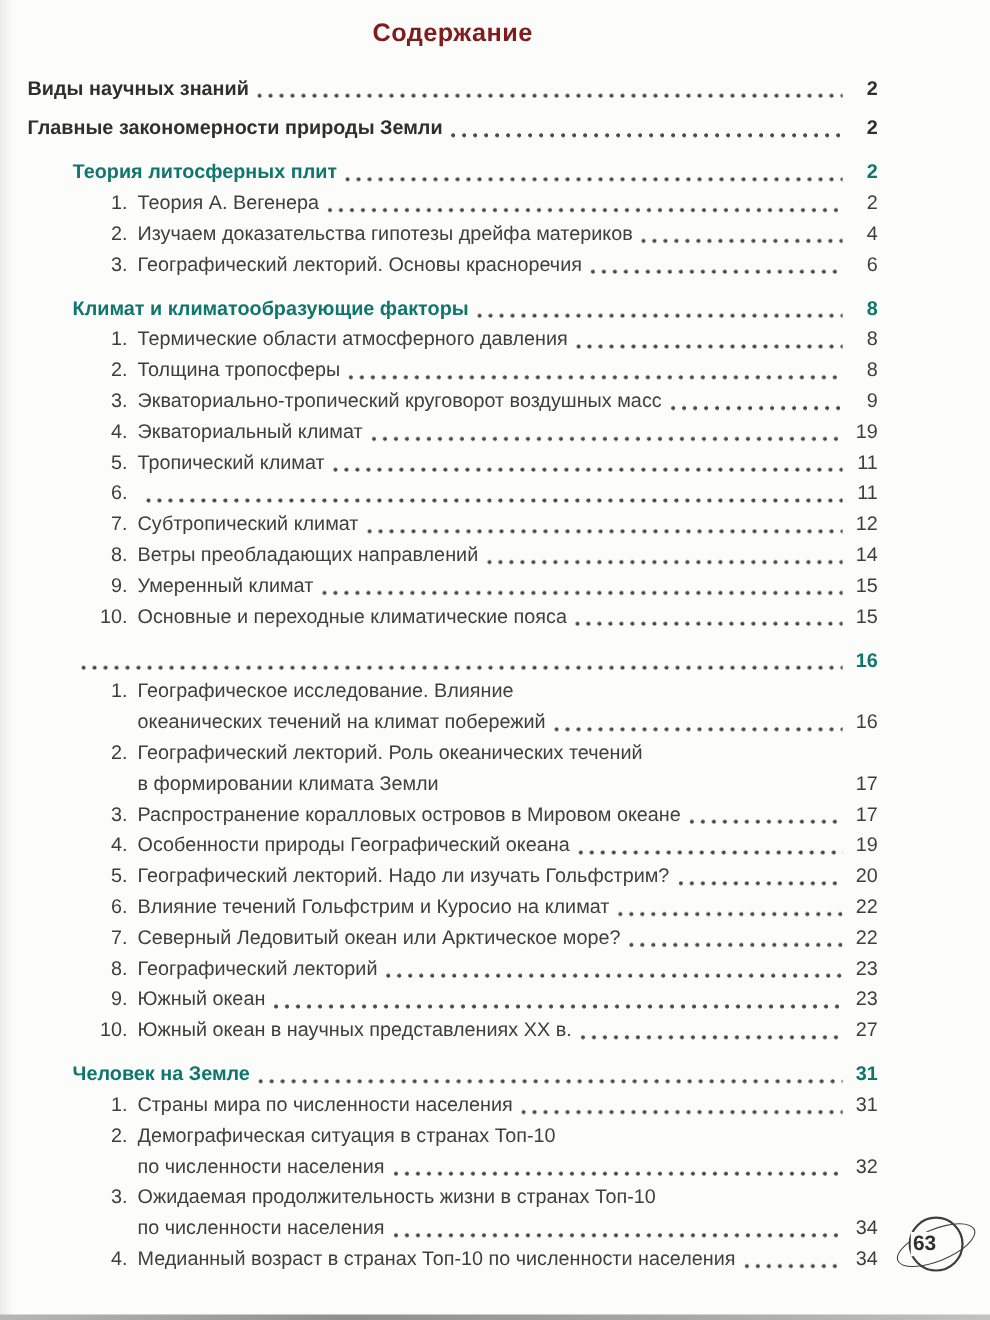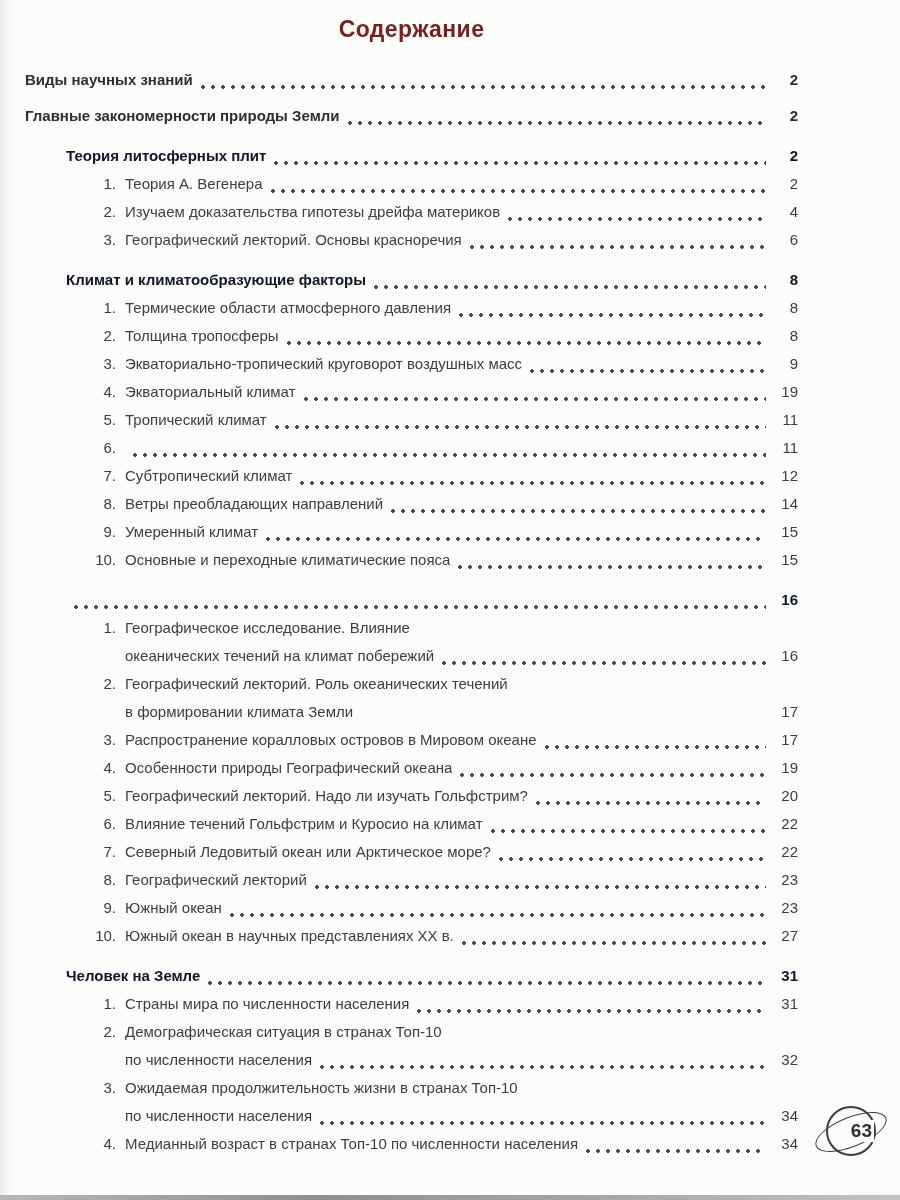--- a/index.html
+++ b/index.html
@@ -26,26 +26,26 @@
   .doc-title{
     text-align:center;
     font-size:23px; font-weight:bold; letter-spacing:.4px;
     color:#7f1d1d;
     line-height:30px;
     margin:0 0 22px 0;
   }
 
   .toc-row{
     display:flex; align-items:center;
-    font-size:15px; line-height:28px;
+    font-size:18px; line-height:28px;
     color:#3e3e3e;
     white-space:nowrap;
   }
   .toc-row.top{ font-weight:bold; color:#2f2f2f; margin-bottom:8px; }
-  .toc-row.section{ font-weight:bold; color:#0f172a; margin-top:12px; padding-left:41px; }
+  .toc-row.section{ font-weight:bold; color:#0f766e; margin-top:12px; padding-left:41px; }
   .toc-row.item{ padding-left:41px; }
   .toc-row.item.cont{ padding-left:100px; }
 
   .num{
     flex:0 0 50px; width:50px; text-align:right; margin-right:9px;
   }
   .t{ flex:0 1 auto; overflow:hidden; text-overflow:ellipsis; }
   .leader{
     flex:1 1 12px; min-width:12px;
     align-self:flex-end;
@@ -55,21 +55,21 @@
     background-repeat:repeat-x;
   }
   .spacer{ flex:1 1 12px; min-width:12px; }
   .pg{ flex:0 0 auto; min-width:26px; text-align:right; }
 
   .badge{
     position:absolute; right:24px; bottom:44px;
     width:46px; height:46px;
     border:2px solid #3d3d3d; border-radius:50%;
     background:#fcfcfa;
-    display:flex; align-items:center; justify-content:flex-end;
+    display:flex; align-items:center; justify-content:flex-start;
     font-size:19px; font-weight:bold; color:#2f2f2f;
   }
   .badge-orbit{
     position:absolute; left:-15px; top:9px;
     width:74px; height:28px;
     border:1.5px solid #3d3d3d; border-radius:50%;
     transform:rotate(-22deg);
     pointer-events:none;
   }
   .badge-num{ position:relative; background:#fcfcfa; padding:0 2px; }

